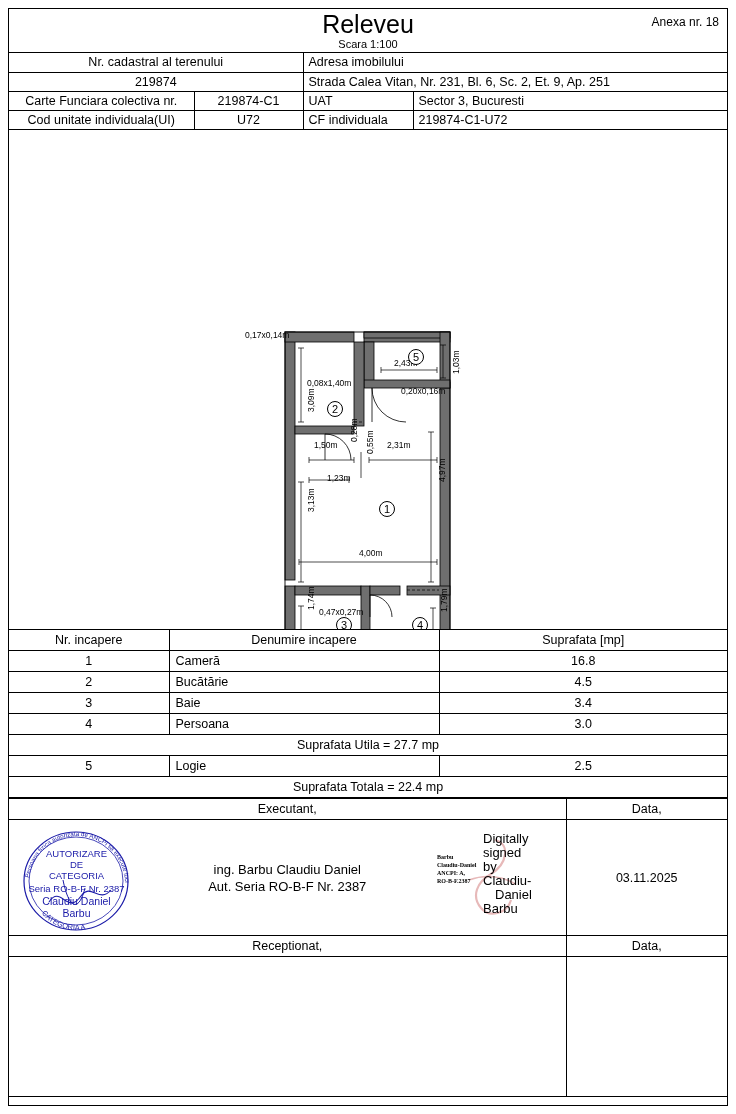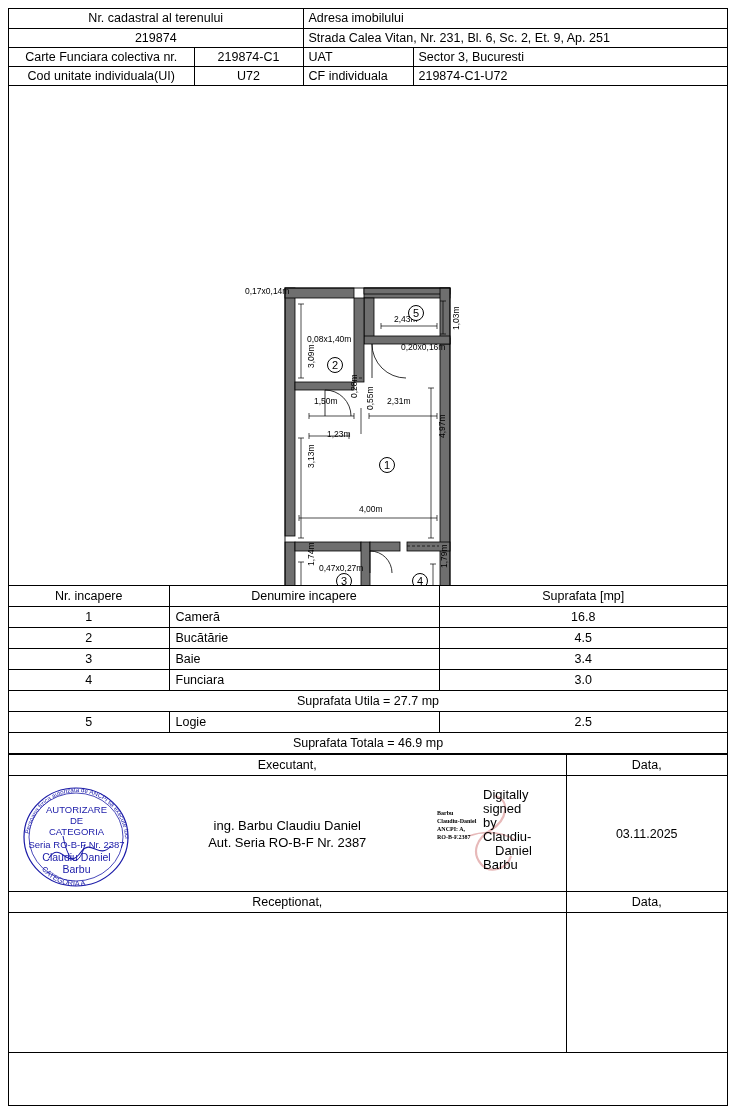--- a/index.html
+++ b/index.html
@@ -168,20 +168,25 @@
     font-family: "Liberation Serif", serif;
     font-weight: bold;
   }
 </style>
 </head>
 <body>
 
 <div id="page">
   <div class="sheet">
 
+    <div class="hdr">
+      <div class="hdr-title">Releveu</div>
+      <div class="hdr-sub">Scara 1:100</div>
+      <div class="hdr-anexa">Anexa nr. 18</div>
+    </div>
 
     <table class="idtab">
       <colgroup>
         <col style="width:185px">
         <col style="width:109px">
         <col style="width:110px">
         <col style="width:314px">
       </colgroup>
       <tbody>
           <tr>
@@ -362,33 +367,33 @@
         <td class="c-left">Bucătărie</td>
         <td class="c-center nb-right">4.5</td>
       </tr>
       <tr>
         <td class="c-center nb-left">3</td>
         <td class="c-left">Baie</td>
         <td class="c-center nb-right">3.4</td>
       </tr>
       <tr>
         <td class="c-center nb-left">4</td>
-        <td class="c-left">Funciara</td>
+        <td class="c-left">Persoana</td>
         <td class="c-center nb-right">3.0</td>
       </tr>
       <tr>
         <td class="c-center nb-left nb-right" colspan="3">Suprafata Utila = 27.7 mp</td>
       </tr>
       <tr>
         <td class="c-center nb-left">5</td>
         <td class="c-left">Logie</td>
         <td class="c-center nb-right">2.5</td>
       </tr>
       <tr>
-        <td class="c-center nb-left nb-right" colspan="3">Suprafata Totala = 46.9 mp</td>
+        <td class="c-center nb-left nb-right" colspan="3">Suprafata Totala = 22.4 mp</td>
       </tr>
     </tbody>
       </table>
 
     <table class="sig">
       <colgroup>
         <col style="width:557px">
         <col style="width:161px">
       </colgroup>
       <tbody>

